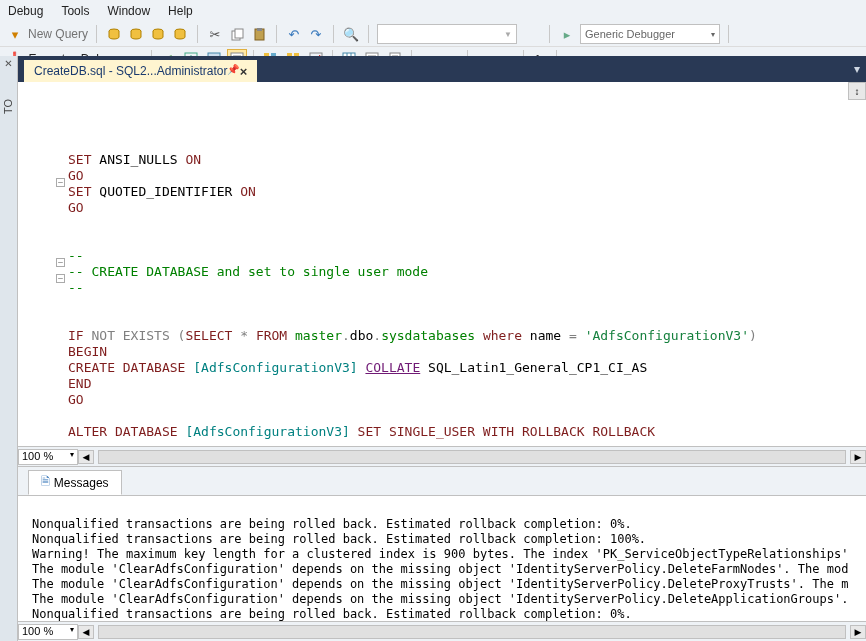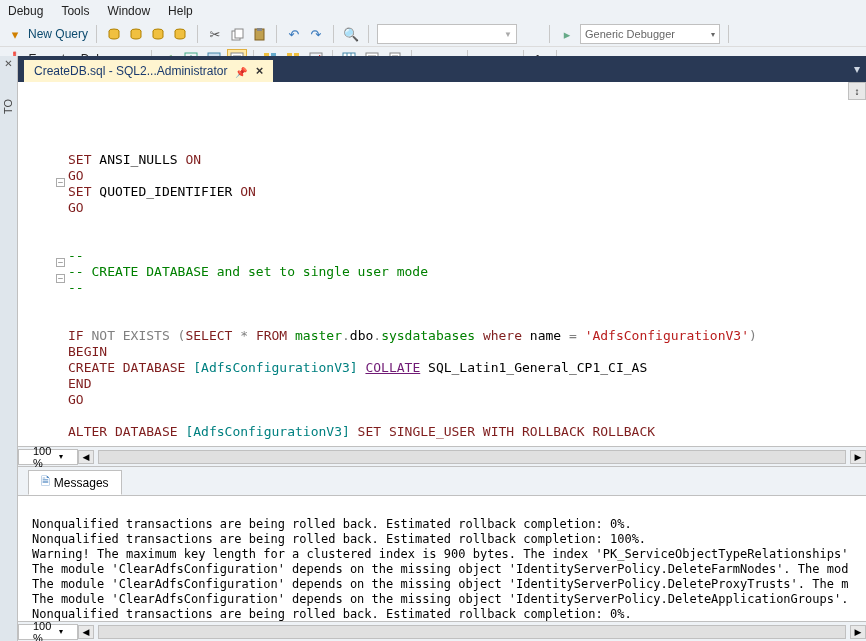--- a/index.html
+++ b/index.html
@@ -2,58 +2,58 @@
 <html><head>
 <meta charset="utf-8">
 <style>
 * { margin: 0; padding: 0; box-sizing: border-box; }
 body { font-family: "Segoe UI", Tahoma, sans-serif; font-size: 12px; background: #eef2f6; width: 866px; height: 641px; overflow: hidden; position: relative; }
 
 .menubar { display: flex; gap: 18px; padding: 4px 8px; background: #eef2f6; color: #222; }
 .menubar span { cursor: default; }
 
 .toolbar1 { display: flex; align-items: center; gap: 4px; padding: 2px 6px; background: #eef2f6; border-bottom: 1px solid #dcdcdc; }
-.toolbar1 .label { color: #0c4a6e; }
+.toolbar1 .label { color: #737373; }
 .toolbar1 .sep { width: 1px; height: 18px; background: #c8c8c8; margin: 0 4px; }
 .toolbar1 .icon, .toolbar2 .icon { width: 18px; height: 18px; display: flex; align-items: center; justify-content: center; font-size: 13px; color: #555; }
 .toolbar1 .combo { border: 1px solid #c0c0c0; background: #fff; width: 140px; height: 20px; display: flex; align-items: center; padding: 0 4px; font-size: 11px; color: #666; justify-content: space-between; }
 .toolbar1 .combo.empty { color: #aaa; }
 
 .toolbar2 { display: flex; align-items: center; gap: 3px; padding: 2px 6px; background: #eef2f6; border-bottom: 1px solid #c8c8c8; }
 .toolbar2 .bullet { color: #c00; font-size: 14px; margin-right: 2px; }
 .toolbar2 .label { color: #222; margin-right: 6px; }
 .toolbar2 .sep { width: 1px; height: 18px; background: #c8c8c8; margin: 0 3px; }
 .iconbox { width: 20px; height: 20px; display: flex; align-items: center; justify-content: center; font-size: 12px; border: 1px solid transparent; }
 .iconbox.active { background: #ffe8a6; border: 1px solid #e0b040; }
 
 .sidestrip { position: absolute; left: 0; top: 56px; bottom: 0; width: 18px; background: #dfe6ec; border-right: 1px solid #c0c0c0; }
 .sidestrip .x { font-size: 10px; color: #555; text-align: center; padding-top: 2px; }
 .sidestrip .rot { writing-mode: vertical-rl; transform: rotate(180deg); font-size: 11px; color: #444; margin-top: 30px; margin-left: 2px; }
 
 .main { position: absolute; left: 18px; right: 0; top: 56px; bottom: 0; display: flex; flex-direction: column; }
 
 .tabbar { background: #293955; display: flex; align-items: center; height: 26px; padding: 0 6px; position: relative; }
-.tab { background: #fff5d0; color: #1a3a6e; padding: 4px 10px; font-size: 12px; display: flex; align-items: flex-end; gap: 8px; height: 22px; margin-top: 4px; }
+.tab { background: #fff5d0; color: #1a3a6e; padding: 4px 10px; font-size: 12px; display: flex; align-items: flex-start; height: 22px; margin-top: 4px; }
 .tab .pin { color: #555; font-size: 10px; }
 .tab .close { color: #333; font-size: 13px; font-weight: bold; cursor: pointer; }
 .tabbar .menu { position: absolute; right: 6px; color: #cfd8e3; font-size: 12px; }
 
 .editor { flex: 0 0 280px; display: flex; flex-direction: column; background: #fff; border-bottom: 1px solid #c0c0c0; position: relative; }
 .editor .gutter { position: absolute; right: 0; top: 0; width: 18px; height: 18px; background: #e8e8e8; border: 1px solid #c0c0c0; display:flex; align-items:center; justify-content:center; font-size:10px; }
 .code { font-family: Consolas, monospace; font-size: 13px; padding: 6px 0 6px 50px; line-height: 16px; white-space: pre; overflow: hidden; position: relative; flex: 1; }
 .code .fold { position: absolute; left: 38px; font-size: 9px; color: #888; border: 1px solid #aaa; width: 9px; height: 9px; line-height: 7px; text-align: center; background: #fff; }
 .k-blue { color: #7f1d1d; }
 .k-green { color: #008000; }
 .k-teal { color: #008080; }
-.k-red { color: #b91c1c; }
+.k-red { color: #15803d; }
 .k-magenta { color: #701a75; text-decoration: underline; }
 .k-gray { color: #808080; }
 
 .zoom { display: flex; align-items: center; border-top: 1px solid #c0c0c0; background: #eef2f6; height: 20px; }
-.zoom .combo { border: 1px solid #c0c0c0; background: #fff; width: 60px; height: 16px; font-size: 11px; padding: 0 14px; display: flex; align-items: center; justify-content: space-between; }
+.zoom .combo { border: 1px solid #c0c0c0; background: #fff; width: 60px; height: 16px; font-size: 11px; padding: 0 3px; display: flex; align-items: flex-start; justify-content: space-between; }
 .zoom .track { flex: 1; height: 14px; background: #e0e0e0; border: 1px solid #c0c0c0; margin: 0 4px; position: relative; }
 .zoom .arrow { width: 16px; height: 14px; background: #e8e8e8; border: 1px solid #c0c0c0; font-size: 9px; display:flex; align-items:center; justify-content:center; }
 
 .msgtabs { display: flex; background: #eef2f6; border-bottom: 1px solid #c0c0c0; padding-left: 10px; padding-top: 3px; }
 .msgtab { background: #fff; border: 1px solid #c0c0c0; border-bottom: 1px solid #fff; padding: 2px 12px; font-size: 12px; display: flex; align-items: center; gap: 4px; }
 .msgtab .ic { color: #2a6db5; font-size: 11px; }
 
 .messages { flex: 1; background: #fff; font-family: Consolas, monospace; font-size: 12px; padding: 6px 14px; line-height: 15px; white-space: pre; overflow: hidden; }
 
 svg { display: block; }

